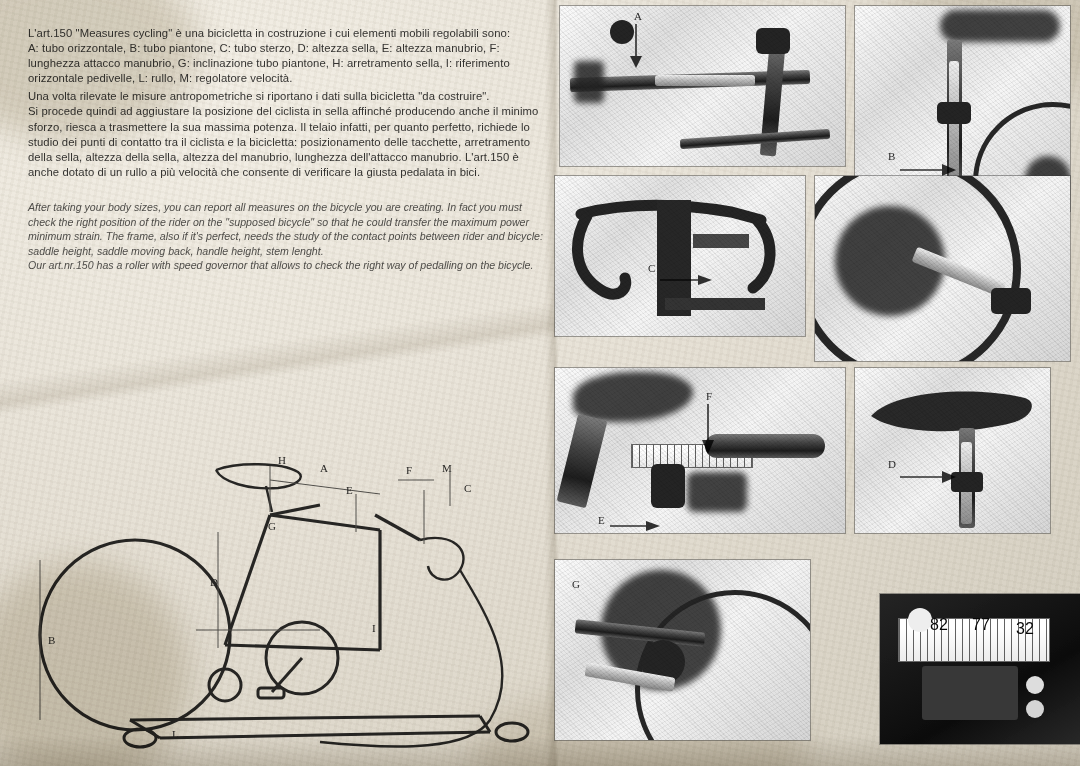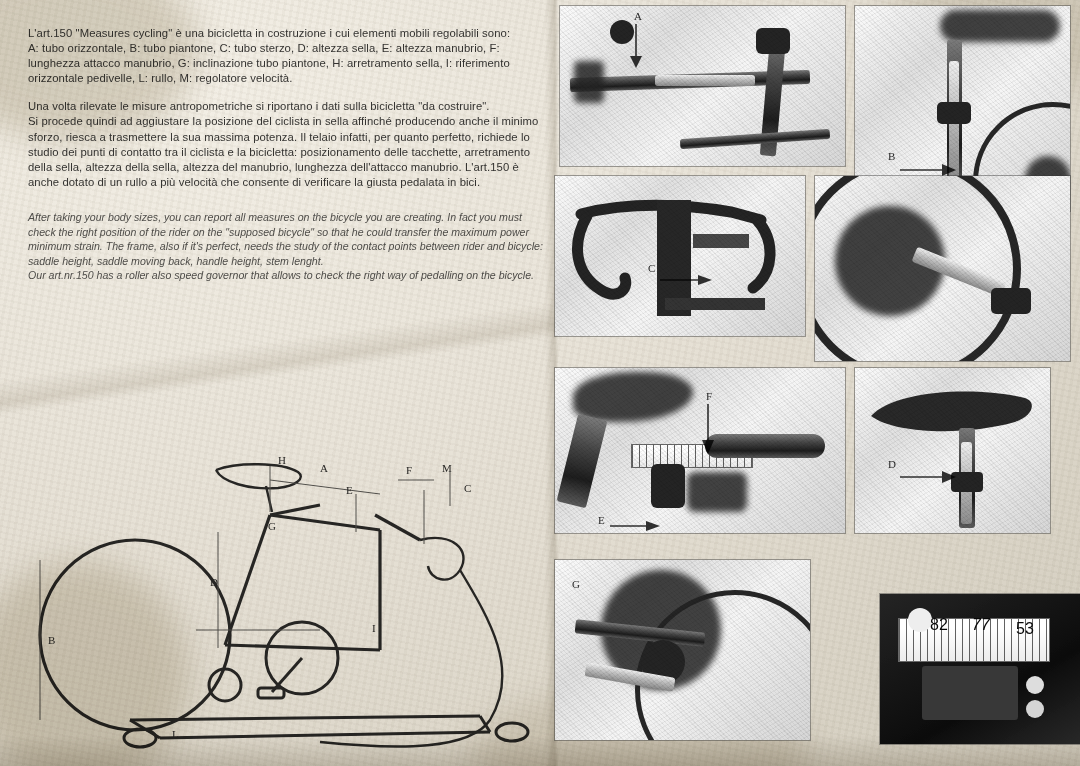--- a/index.html
+++ b/index.html
@@ -160,27 +160,27 @@
   <div class="stain" style="left:470px;top:690px;width:340px;height:120px;background:#cfc8b8;opacity:.45;"></div>
   <div class="stain" style="left:880px;top:-30px;width:240px;height:130px;background:#cdc6b5;opacity:.4;"></div>
   <div class="fold" style="left:545px;top:0;width:22px;height:766px;background:linear-gradient(90deg,rgba(255,255,255,0) 0%,rgba(150,142,125,0.30) 45%,rgba(255,255,255,0.45) 60%,rgba(255,255,255,0) 100%);"></div>
   <div class="fold" style="left:0;top:300px;width:560px;height:120px;background:linear-gradient(172deg,rgba(255,255,255,0) 40%,rgba(160,150,132,0.22) 52%,rgba(255,255,255,0.3) 58%,rgba(255,255,255,0) 70%);"></div>
   <div class="fold" style="left:0;top:735px;width:1080px;height:31px;background:linear-gradient(180deg,rgba(255,255,255,0) 0%,rgba(150,142,125,0.35) 100%);"></div>
 
   <div class="textblock">
     <div class="it-text">
       <span class="hdr">L'art.150 "Measures cycling" è una bicicletta in costruzione i cui elementi mobili regolabili sono:</span>
       <span>A: tubo orizzontale, B: tubo piantone, C: tubo sterzo, D: altezza sella, E: altezza manubrio, F: lunghezza attacco manubrio, G: inclinazione tubo piantone, H: arretramento sella, I: riferimento orizzontale pedivelle, L: rullo, M: regolatore velocità.</span>
-      <span class="hdr" style="margin-top:13px">Una volta rilevate le misure antropometriche si riportano i dati sulla bicicletta "da costruire".</span>
+      <span class="hdr" style="margin-top:3px">Una volta rilevate le misure antropometriche si riportano i dati sulla bicicletta "da costruire".</span>
       <span>Si procede quindi ad aggiustare la posizione del ciclista in sella affinché producendo anche il minimo sforzo, riesca a trasmettere la sua massima potenza. Il telaio infatti, per quanto perfetto, richiede lo studio dei punti di contatto tra il ciclista e la bicicletta: posizionamento delle tacchette, arretramento della sella, altezza della sella, altezza del manubrio, lunghezza dell'attacco manubrio.</span>
       <span>L'art.150 è anche dotato di un rullo a più velocità che consente di verificare la giusta pedalata in bici.</span>
     </div>
     <div class="en-text">
       <span class="hdr" style="margin-top:3px">After taking your body sizes, you can report all measures on the bicycle you are creating. In fact you must check the right position of the rider on the "supposed bicycle" so that he could transfer the maximum power minimum strain. The frame, also if it's perfect, needs the study of the contact points between rider and bicycle: saddle height, saddle moving back, handle height, stem lenght.</span>
-      <span>Our art.nr.150  has a roller also speed governor that allows to check the right way of pedalling on the bicycle.</span>
+      <span>Our art.nr.150  has a roller with speed governor that allows to check the right way of pedalling on the bicycle.</span>
     </div>
   </div>
 
   <div class="photo" style="left:560px;top:6px;width:285px;height:160px;">
     <div class="bg"></div>
     <div class="tube" style="left:10px;top:68px;width:240px;height:14px;transform:rotate(-2deg);"></div>
     <div class="tube light" style="left:95px;top:69px;width:100px;height:11px;"></div>
     <div class="tube" style="left:205px;top:30px;width:16px;height:120px;transform:rotate(5deg);"></div>
     <div class="blob" style="left:196px;top:22px;width:34px;height:26px;border-radius:6px;"></div>
     <div class="blob soft" style="left:14px;top:55px;width:30px;height:42px;border-radius:5px;"></div>
@@ -283,22 +283,22 @@
     <div class="tube light" style="left:30px;top:110px;width:90px;height:14px;transform:rotate(10deg);"></div>
     <div class="grain"></div>
   </div>
   <div class="letter" style="left:572px;top:578px;">G</div>
 
   <div class="photo" style="left:880px;top:594px;width:228px;height:150px;background:#1e1e1e;">
     <div style="position:absolute;inset:0;background:linear-gradient(150deg,#2b2b2b 0%,#141414 60%,#333 100%);"></div>
     <div class="ruler" style="left:18px;top:24px;width:150px;height:42px;"></div>
     <div class="blob" style="left:28px;top:14px;width:24px;height:24px;background:#e6e6e6;"></div>
     <div style="position:absolute;left:50px;top:22px;font-size:16px;color:#111;font-family:'Liberation Sans',sans-serif;">82</div>
-    <div style="position:absolute;left:92px;top:22px;font-size:16px;color:#111;font-style:italic;">77</div>
-    <div style="position:absolute;left:136px;top:26px;font-size:16px;color:#111;">53</div>
+    <div style="position:absolute;left:92px;top:22px;font-size:16px;color:#111;">77</div>
+    <div style="position:absolute;left:136px;top:26px;font-size:16px;color:#111;">32</div>
     <div style="position:absolute;left:42px;top:72px;width:96px;height:54px;background:#3d3d3d;border-radius:3px;"></div>
     <div class="blob" style="left:146px;top:82px;width:18px;height:18px;background:#d6d6d6;"></div>
     <div class="blob" style="left:146px;top:106px;width:18px;height:18px;background:#cfcfcf;"></div>
   </div>
 
   <svg class="drawing" viewBox="0 0 540 335">
     <g stroke="#2b2b2b" fill="none" stroke-width="3.2">
       <circle cx="115" cy="215" r="95"></circle>
       <path d="M250 95 L205 225"></path>
       <path d="M250 95 L300 85"></path>

